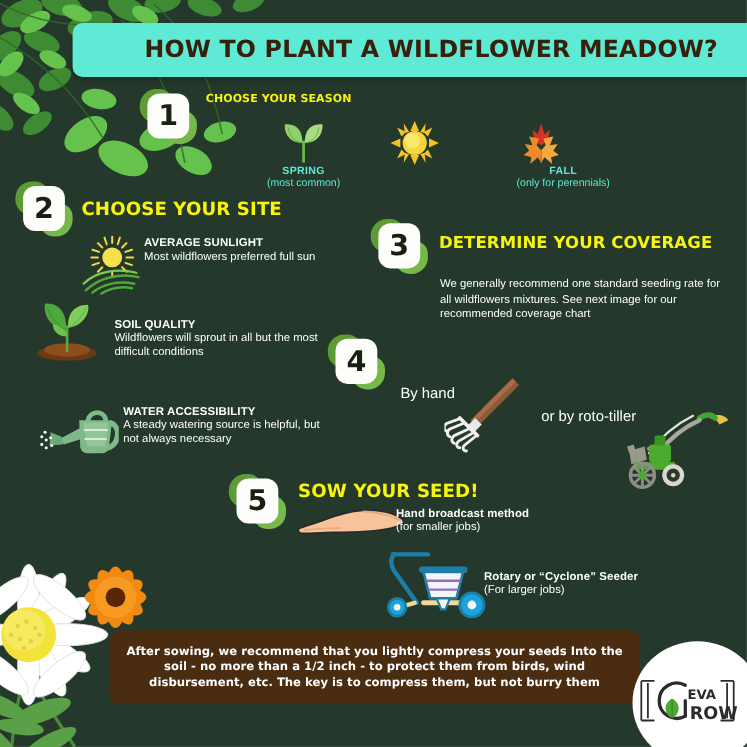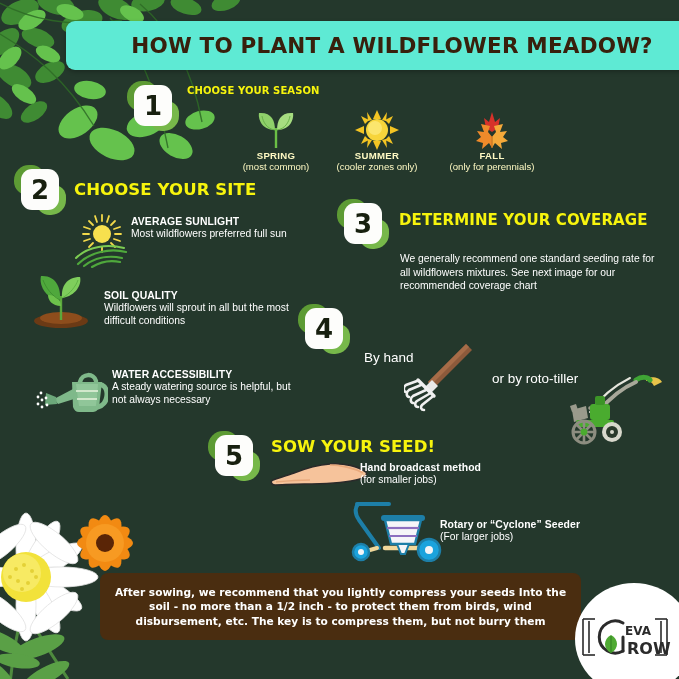--- a/index.html
+++ b/index.html
@@ -59,21 +59,21 @@
     color: #f7f40d;
     font-weight: 700;
     font-family: "DejaVu Sans", sans-serif;
     letter-spacing: .1px;
     white-space: nowrap;
   }
 
   
   .txt { position: absolute; color: #ffffff; font-size: 10.3px; line-height: 12.4px; }
   .txt b, .sub-title { font-weight: 700; font-size: 10.4px; letter-spacing: .1px; display: block; }
-  .season-cap { position: absolute; text-align: center; color: #fef9c3; width: 130px; }
+  .season-cap { position: absolute; text-align: center; color: #5eead4; width: 130px; }
   .season-cap .nm { font-weight: 700; font-size: 9.6px; letter-spacing: .3px; display:block; }
   .season-cap .sb { font-size: 9.6px; display:block; }
 
   .icon { position: absolute; }
 
   
   .footer-note {
     position: absolute; left: 100px; top: 573px;
     width: 481px; height: 67px;
     background: #4a2d10;
@@ -172,32 +172,28 @@
       <polygon points="6,34 14,30 10,26"></polygon>
         <polygon points="38,34 30,30 34,26"></polygon>
       <polygon points="12,2 17,10 13,11"></polygon>
         <polygon points="32,2 27,10 31,11"></polygon>
       <polygon points="12,38 17,30 13,29"></polygon>
         <polygon points="32,38 27,30 31,29"></polygon>
     </g>
     <circle cx="22" cy="20" r="11" fill="#f7d53b"></circle>
     <circle cx="20" cy="18" r="7" fill="#fbe66e"></circle>
   </svg>
-  <div class="season-cap" style="left:312px; top:150px;">
-    <span class="nm">SUMMER</span>
-    <span class="sb">(cooler zones only)</span>
-  </div>
 
   <svg class="icon" style="left:468px; top:110px; width:48px; height:40px;" viewBox="0 0 48 40">
     <path d="M24 2 L27 12 L32 8 L30 18 L24 22 L18 18 L16 8 L21 12 Z" fill="#d6322a"></path>
     <path d="M13 14 L16 22 L9 21 L13 27 L8 31 L15 33 L14 39 L21 33 L24 38 L25 28 L20 22 L22 16 Z" fill="#ef8a2a"></path>
     <path d="M35 14 L32 22 L39 21 L35 27 L40 31 L33 33 L34 39 L27 33 L24 38 L23 28 L28 22 L26 16 Z" fill="#f5a93a"></path>
     <path d="M24 38 L24 26" stroke="#c46f1d" stroke-width="1.2"></path>
   </svg>
-  <div class="season-cap" style="left:427px; top:150px;">
+  <div class="season-cap" style="left:447px; top:150px;">
     <span class="nm">FALL</span>
     <span class="sb">(only for perennials)</span>
   </div>
 
   <div class="badge" style="left:14px; top:164px;">
     <div class="blob-a"></div>
     <div class="blob-b"></div>
     <div class="sq">2</div>
   </div>
   <div class="step-head" style="left:74px; top:180px; font-size:16.5px;">CHOOSE YOUR SITE</div>

